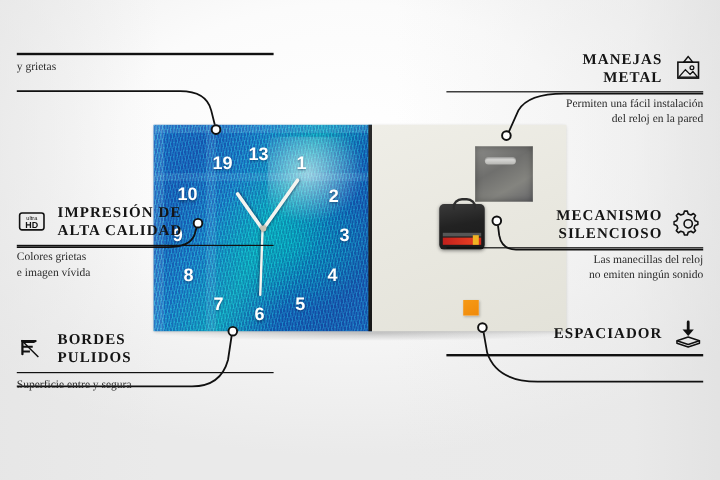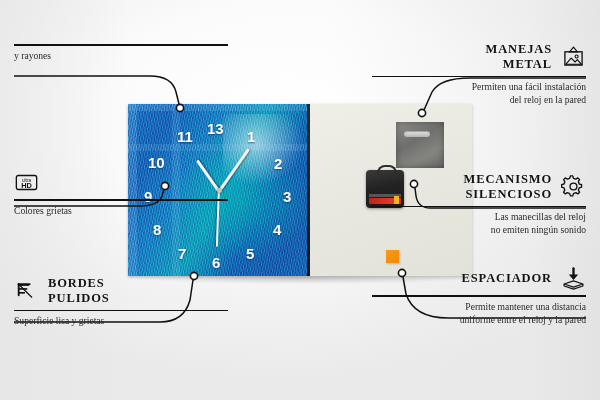--- a/index.html
+++ b/index.html
@@ -120,21 +120,21 @@
       <span class="num" style="left:119px;top:25px;">1</span>
       <span class="num" style="left:146px;top:52px;">2</span>
       <span class="num" style="left:155px;top:85px;">3</span>
       <span class="num" style="left:145px;top:118px;">4</span>
       <span class="num" style="left:118px;top:142px;">5</span>
       <span class="num" style="left:84px;top:151px;">6</span>
       <span class="num" style="left:50px;top:142px;">7</span>
       <span class="num" style="left:25px;top:118px;">8</span>
       <span class="num" style="left:16px;top:85px;">9</span>
       <span class="num" style="left:20px;top:51px;">10</span>
-      <span class="num" style="left:49px;top:25px;">11</span>
+      <span class="num" style="left:49px;top:25px;">19</span>
 
       <div class="hand" style="width:38px;transform:rotate(-125deg);"></div>
       <div class="hand" style="width:52px;transform:rotate(-55deg);"></div>
       <div class="hand" style="width:56px;height:1.6px;transform:rotate(92deg);"></div>
       <div class="cap"></div>
     </div>
 
     <div class="panel" id="back-panel">
       <div class="edge"></div>
       <div id="hanger">
@@ -166,35 +166,40 @@
       <circle cx="194" cy="276" r="3.6"></circle>
       <circle cx="422" cy="113" r="3.6"></circle>
       <circle cx="414" cy="184" r="3.6"></circle>
       <circle cx="402" cy="273" r="3.6"></circle>
     </g>
   </svg>
 
   <div class="callout left" style="left:14px;top:40px;">
     <div class="rule"></div>
     <div class="desc">
-      <div>y rayones</div>
+      <div>y grietas</div>
     </div>
   </div>
 
   <div class="callout left" style="left:14px;top:170px;">
     <div class="head">
       <svg class="ico" viewBox="0 0 32 32">
         <rect x="3" y="7" width="26" height="18" rx="2.5" fill="none" stroke="#111" stroke-width="1.7"></rect>
         <text x="16" y="15" text-anchor="middle" font-family="Liberation Sans, sans-serif" font-size="6" fill="#111">ultra</text>
         <text x="16" y="23" text-anchor="middle" font-family="Liberation Sans, sans-serif" font-size="9.5" font-weight="bold" fill="#111">HD</text>
       </svg>
+      <div class="title">
+        <div>IMPRESIÓN DE</div>
+        <div>ALTA CALIDAD</div>
+      </div>
     </div>
     <div class="rule"></div>
     <div class="desc">
       <div>Colores grietas</div>
+      <div>e imagen vívida</div>
     </div>
   </div>
 
   <div class="callout left" style="left:14px;top:276px;">
     <div class="head">
       <svg class="ico" viewBox="0 0 32 32">
         <g stroke="#111" stroke-width="2.4" stroke-linecap="round">
           <path d="M6 8 L20 8"></path>
             <path d="M6 8 L6 22"></path>
         </g>
@@ -205,21 +210,21 @@
         </g>
         <path d="M5 7 L23 25" stroke="#111" stroke-width="1.6" fill="none"></path>
       </svg>
       <div class="title">
         <div>BORDES</div>
         <div>PULIDOS</div>
       </div>
     </div>
     <div class="rule"></div>
     <div class="desc">
-      <div>Superficie lisa y grietas</div>
+      <div>Superficie entre y segura</div>
     </div>
   </div>
 
   <div class="callout right" style="left:372px;top:42px;">
     <div class="head">
       <div class="title">
         <div>MANEJAS</div>
         <div>METAL</div>
       </div>
       <svg class="ico" viewBox="0 0 32 32">
@@ -260,19 +265,15 @@
         <div>ESPACIADOR</div>
       </div>
       <svg class="ico" viewBox="0 0 32 32">
         <path d="M16 3 v10" stroke="#111" stroke-width="3" stroke-linecap="round"></path>
         <path d="M10 11 L16 18 L22 11 Z" fill="#111"></path>
         <path d="M16 19 L28 23 L16 27 L4 23 Z" fill="none" stroke="#111" stroke-width="1.6" stroke-linejoin="round"></path>
         <path d="M4 23 v2.6 L16 29.6 L28 25.6 V23" fill="none" stroke="#111" stroke-width="1.6" stroke-linejoin="round"></path>
       </svg>
     </div>
     <div class="rule"></div>
-    <div class="desc">
-      <div>Permite mantener una distancia</div>
-      <div>uniforme entre el reloj y la pared</div>
-    </div>
   </div>
 
 </div>
 
 </body></html>

